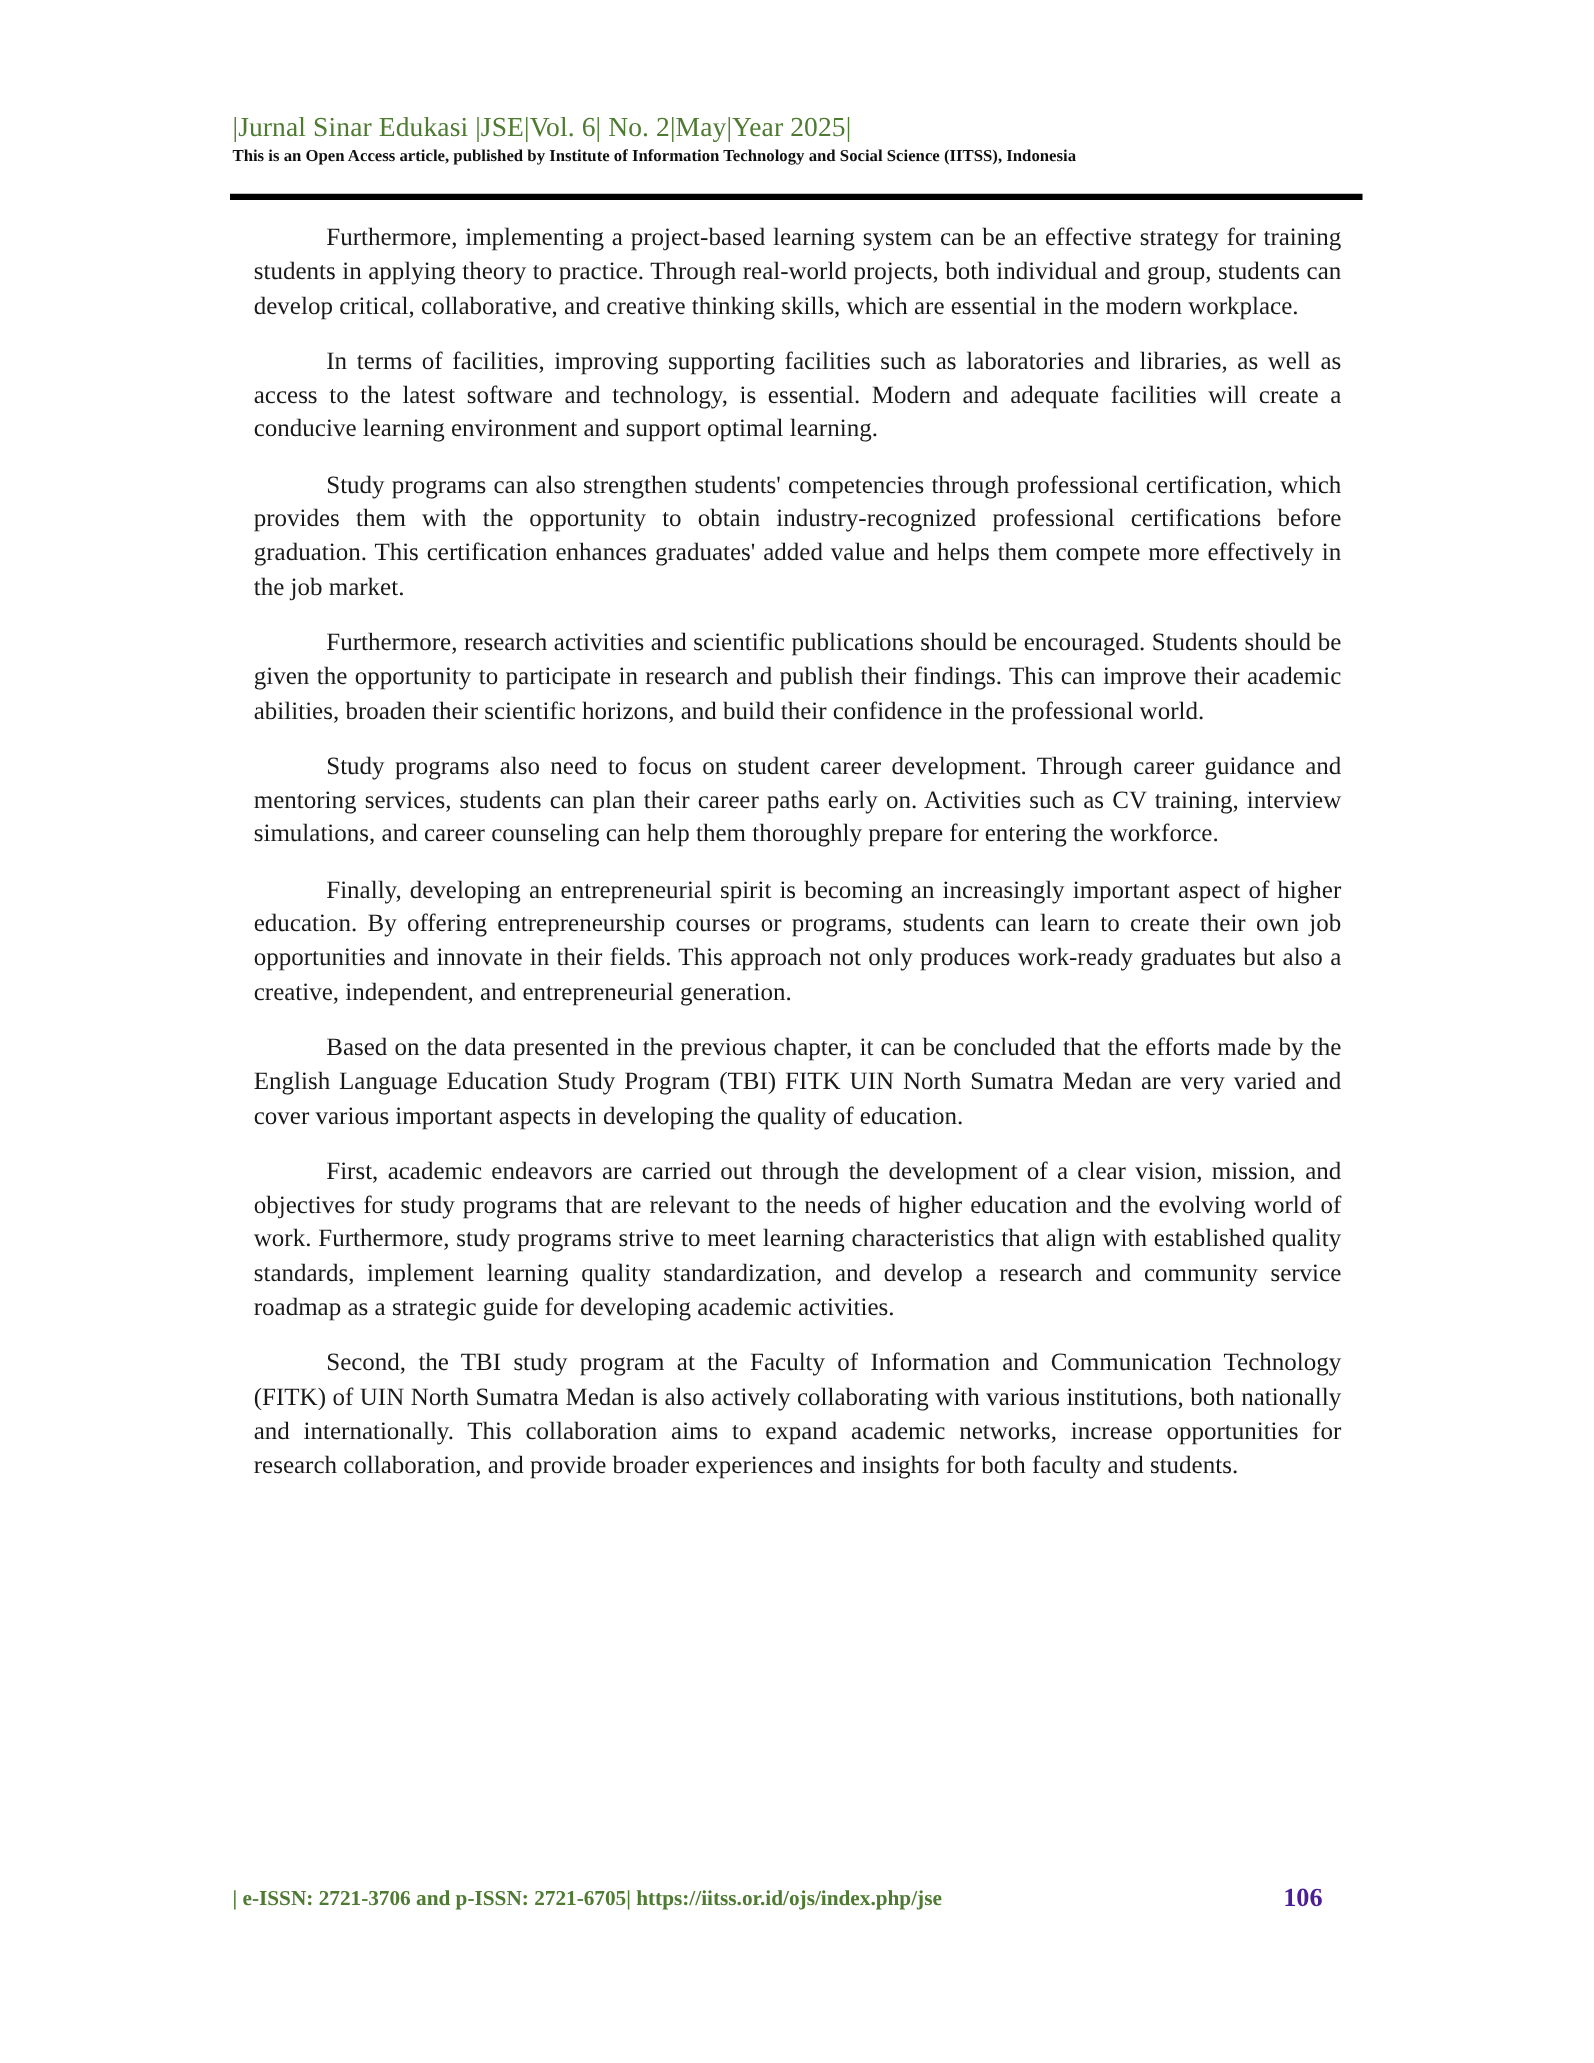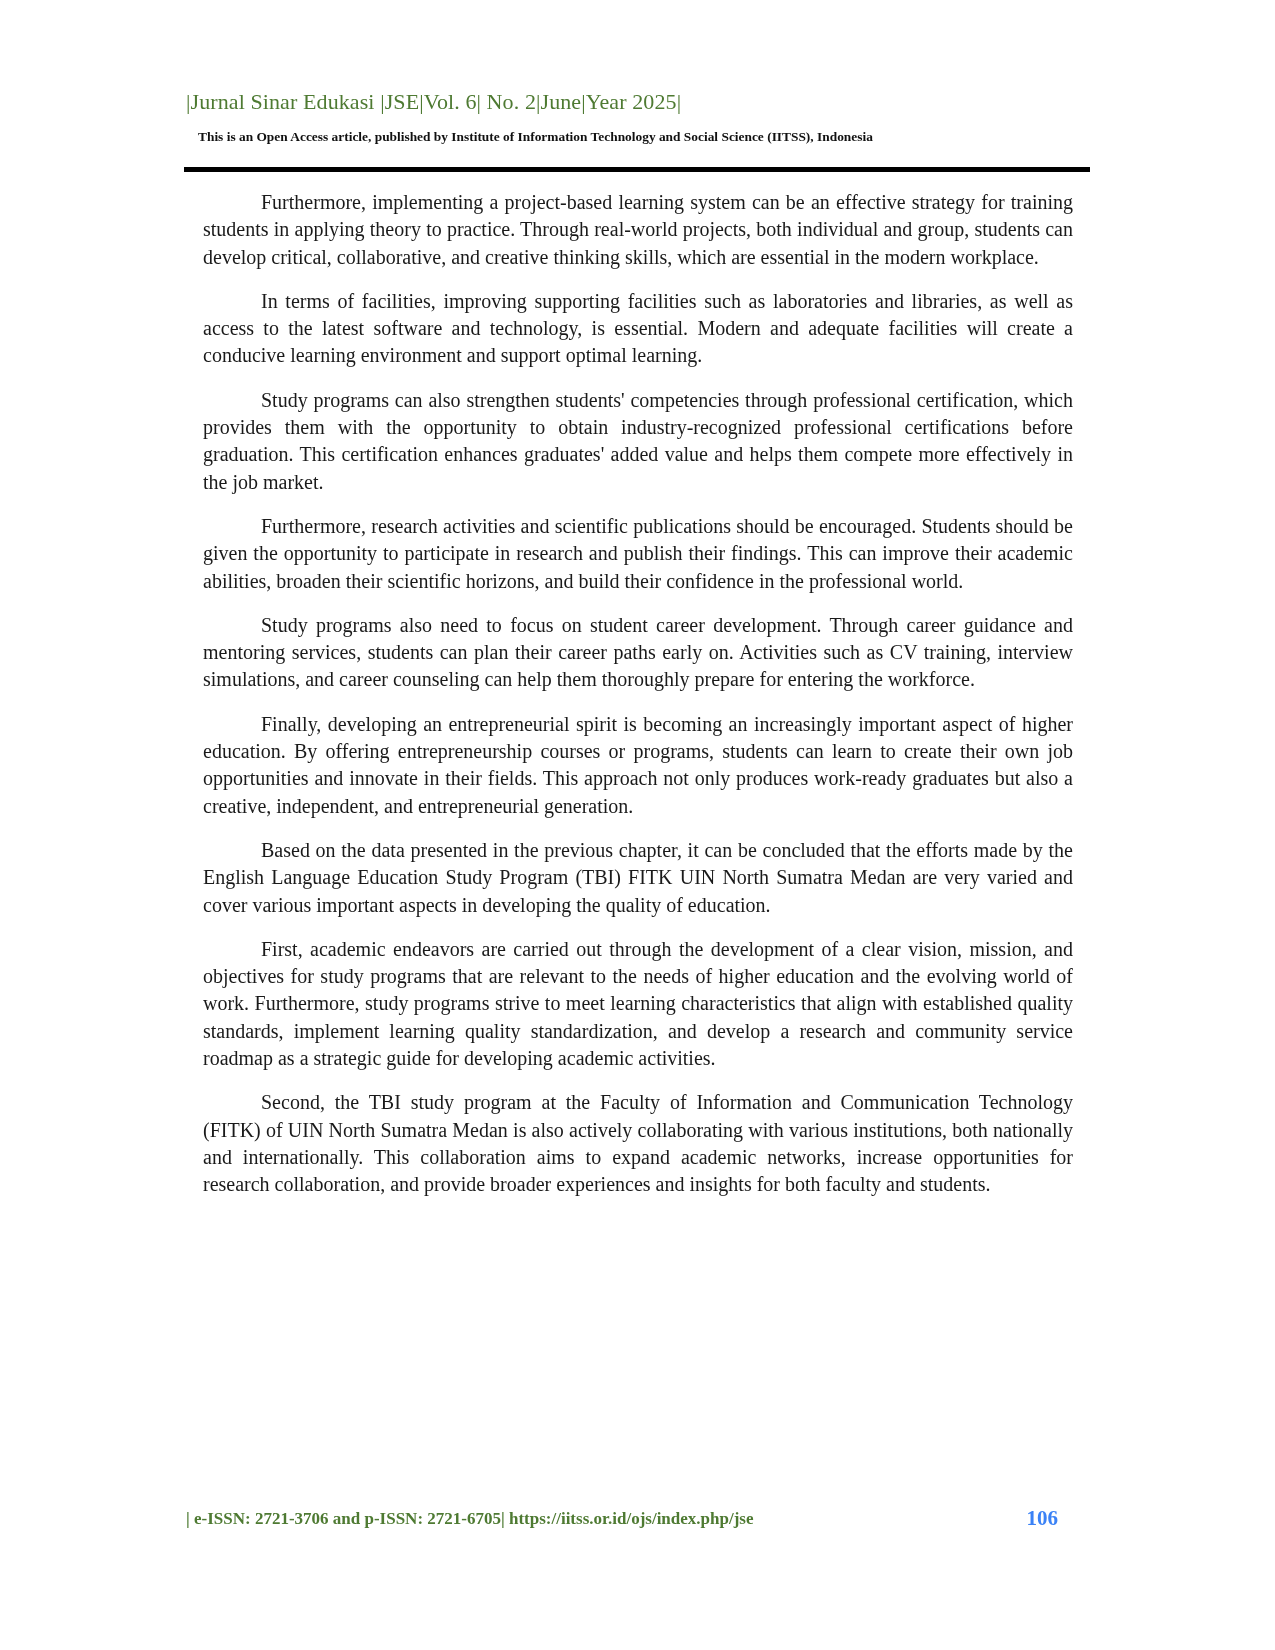--- a/index.html
+++ b/index.html
@@ -4,46 +4,46 @@
 <style>
   html, body { margin: 0; padding: 0; background: #ffffff; }
   body { width: 1275px; height: 1650px; position: relative; overflow: hidden; }
   .page { position: absolute; left: 186px; top: 88px; width: 904px; }
   .journal-title {
     font-family: "Liberation Serif", serif; font-size: 22px; color: #4e7a32;
     font-weight: normal; margin: 0; line-height: 28px; letter-spacing: 0.1px;
   }
   .journal-sub {
     font-family: "Liberation Serif", serif; font-size: 13.4px; font-weight: bold;
-    color: #111; margin: 12px; line-height: 18px;
+    color: #111; margin: 0; line-height: 18px;
   }
   .rule { height: 5px; background: #000; margin-top: 21px; width: 906px; margin-left: -2px; }
   .body {
     font-family: "Liberation Serif", serif; font-size: 20px; color: #1a1a1a;
     line-height: 27.3px; text-align: justify; margin-top: 1px;
   }
   .body p { margin: 17px; text-indent: 58px; }
   .heading {
     font-family: "Liberation Serif", serif; font-size: 20px; font-weight: bold;
     color: #111; margin: 27px 0 27px 58px; line-height: 27px;
   }
   .footer {
     position: absolute; left: 186px; top: 1509px; width: 904px;
     font-family: "Liberation Serif", serif; font-size: 17px; color: #4e7a32; font-weight: bold;
   }
   .footer .pg {
-    position: absolute; right: 32px; top: -3px; color: #3b82f6; font-size: 21px; font-weight: bold;
+    position: absolute; right: 32px; top: -3px; color: #4c1d95; font-size: 21px; font-weight: bold;
   }
 </style>
 </head>
 <body>
 
 <div class="page">
   <div>
-    <p class="journal-title">|Jurnal Sinar Edukasi |JSE|Vol. 6| No. 2|June|Year 2025|</p>
+    <p class="journal-title">|Jurnal Sinar Edukasi |JSE|Vol. 6| No. 2|May|Year 2025|</p>
     <p class="journal-sub">This is an Open Access article, published by Institute of Information Technology and Social Science (IITSS), Indonesia</p>
   </div>
   <div class="rule"></div>
 
   <div class="body">
     <p>Furthermore, implementing a project-based learning system can be an effective strategy for training students in applying theory to practice. Through real-world projects, both individual and group, students can develop critical, collaborative, and creative thinking skills, which are essential in the modern workplace.</p>
     <p>In terms of facilities, improving supporting facilities such as laboratories and libraries, as well as access to the latest software and technology, is essential. Modern and adequate facilities will create a conducive learning environment and support optimal learning.</p>
     <p>Study programs can also strengthen students' competencies through professional certification, which provides them with the opportunity to obtain industry-recognized professional certifications before graduation. This certification enhances graduates' added value and helps them compete more effectively in the job market.</p>
     <p>Furthermore, research activities and scientific publications should be encouraged. Students should be given the opportunity to participate in research and publish their findings. This can improve their academic abilities, broaden their scientific horizons, and build their confidence in the professional world.</p>
     <p>Study programs also need to focus on student career development. Through career guidance and mentoring services, students can plan their career paths early on. Activities such as CV training, interview simulations, and career counseling can help them thoroughly prepare for entering the workforce.</p>

